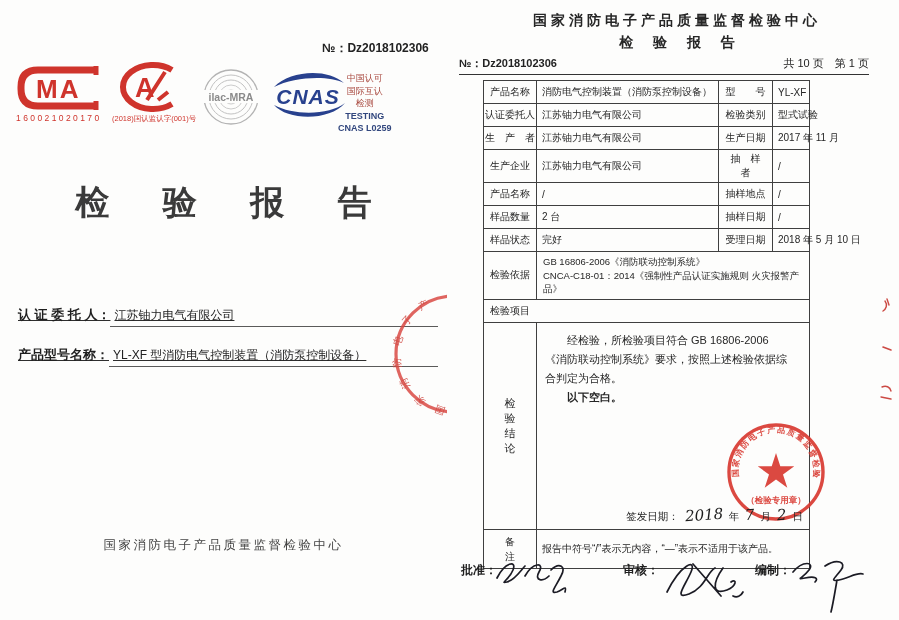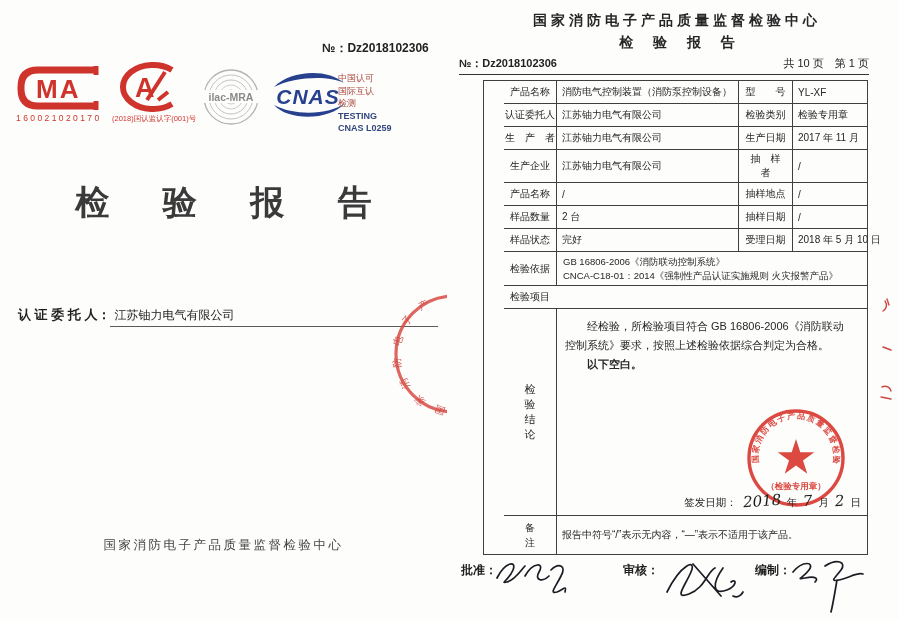--- a/index.html
+++ b/index.html
@@ -10,40 +10,40 @@
   .page{position:absolute;top:0;height:620px;background:transparent;}
   #left-page{left:0;width:447px;}
   #right-page{left:455px;width:444px;}
 
   
   .logo-row{position:absolute;top:60px;left:10px;width:430px;height:75px;}
   .logo{position:absolute;top:0;}
   .report-no-left{position:absolute;left:322px;top:40px;font-size:12px;font-weight:bold;color:#222;}
   .big-title{position:absolute;top:180px;left:0;width:100%;text-align:center;
     font-size:34px;font-weight:600;color:#3a3a3a;letter-spacing:22px;text-indent:22px;}
-  .fields{position:absolute;top:306px;left:18px;width:420px;}
+  .fields{position:absolute;top:306px;left:18px;width:420px;text-decoration:underline;}
   .field-row{display:flex;align-items:baseline;margin-bottom:19px;}
   .field-label{font-size:13px;font-weight:bold;color:#1f1f1f;white-space:nowrap;}
   .field-value{flex:1;font-size:12px;color:#222;border-bottom:1px solid #5a5a5a;
     padding:0 0 2px 4px;white-space:nowrap;}
   .left-footer{position:absolute;bottom:66px;left:0;width:100%;text-align:center;
     font-size:12.5px;color:#444;letter-spacing:2.5px;}
   .seam-stamp{position:absolute;top:292px;right:0;width:55px;height:130px;overflow:hidden;}
 
   
   .r-org{position:absolute;top:12px;left:0;width:100%;text-align:center;
     font-size:14px;font-weight:bold;letter-spacing:4px;color:#262626;}
   .r-title{position:absolute;top:34px;left:0;width:100%;text-align:center;
     font-size:14px;font-weight:bold;letter-spacing:8px;text-indent:8px;color:#262626;}
   .no-row{position:absolute;top:56px;left:4px;width:410px;display:flex;
     justify-content:space-between;align-items:flex-end;border-bottom:1.5px solid #333;
     padding-bottom:3px;font-size:11px;color:#222;}
   .no-row .no{font-weight:bold;}
-  .r-table{position:absolute;top:80px;left:28px;width:385px;border:1px solid #3f3f3f;
-    box-sizing:border-box;font-size:10px;color:#262626;padding-left:20px;}
+  .r-table{position:absolute;top:80px;left:28px;width:327px;border:1px solid #3f3f3f;
+    box-sizing:border-box;font-size:10px;color:#262626;}
   .t-row{display:grid;grid-template-columns:52px 182px 54px 95px;border-top:1px solid #3f3f3f;}
   .t-row:first-child{border-top:none;}
   .t-row-span{display:grid;grid-template-columns:52px 1fr;border-top:1px solid #3f3f3f;}
   .c{border-left:1px solid #3f3f3f;display:flex;align-items:center;box-sizing:border-box;
     padding:2px 5px;min-height:22px;}
   .c:first-child{border-left:none;justify-content:center;text-align:center;padding:2px 1px;}
   .c.lab{justify-content:center;text-align:center;}
   .basis-lines{display:block;padding:3px 6px;font-size:9.5px;line-height:13.5px;}
   .concl-label{flex-direction:column;justify-content:space-between;align-items:center;
     padding:30px 0;font-size:11px;}
@@ -55,21 +55,21 @@
     font-size:15px;color:#1c1c1c;transform:rotate(-4deg);margin:0 3px;}
   .stamp-round{position:absolute;left:188px;top:100px;width:102px;height:102px;opacity:.92;}
   .remark-label{flex-direction:column;justify-content:center;line-height:15px;}
   .remark-text{font-size:10px;}
   .approve-row{position:absolute;top:556px;left:4px;width:436px;height:60px;font-size:12px;
     font-weight:bold;color:#1f1f1f;}
   .approve-item{position:absolute;top:6px;white-space:nowrap;}
   .sig{position:absolute;top:-10px;left:30px;}
   .margin-marks{position:absolute;left:420px;top:295px;}
 
-  .acc-text{position:absolute;left:328px;top:12px;font-size:9px;line-height:12.5px;}
+  .acc-text{position:absolute;left:328px;top:12px;font-size:9px;line-height:12.5px;text-align:center;}
   .acc-cjk{color:#a94a40;}
   .acc-en{color:#32477e;font-weight:bold;}
 </style>
 </head>
 <body>
 
 <div class="page" id="left-page">
 
   <div class="logo-row">
 
@@ -113,20 +113,24 @@
   </div>
 
   <div class="report-no-left">№：Dz2018102306</div>
 
   <div class="big-title">检 验 报 告</div>
 
   <div class="fields">
     <div class="field-row">
       <span class="field-label">认 证 委 托 人：</span>
       <span class="field-value">江苏铀力电气有限公司</span>
+    </div>
+    <div class="field-row">
+      <span class="field-label">产品型号名称：</span>
+      <span class="field-value">YL-XF 型消防电气控制装置（消防泵控制设备）</span>
     </div>
   </div>
 
   <div class="seam-stamp">
     <svg width="130" height="130" viewBox="0 0 130 130">
       <defs>
         <path id="seamArc" d="M 62 116 A 54 54 0 0 1 62 8" fill="none"></path>
       </defs>
       <circle cx="62" cy="62" r="58" fill="none" stroke="#d94a44" stroke-width="3.2" opacity="0.85"></circle>
       <text font-size="10" fill="#cf4a44" letter-spacing="11" opacity="0.9">
@@ -153,21 +157,21 @@
     <div class="t-row">
       <div class="c lab">产品名称</div>
       <div class="c">消防电气控制装置（消防泵控制设备）</div>
       <div class="c lab">型　　号</div>
       <div class="c">YL-XF</div>
     </div>
     <div class="t-row">
       <div class="c lab">认证委托人</div>
       <div class="c">江苏铀力电气有限公司</div>
       <div class="c lab">检验类别</div>
-      <div class="c">检验专用章</div>
+      <div class="c">型式试验</div>
     </div>
     <div class="t-row">
       <div class="c lab">生　产　者</div>
       <div class="c">江苏铀力电气有限公司</div>
       <div class="c lab">生产日期</div>
       <div class="c">2017 年 11 月</div>
     </div>
     <div class="t-row">
       <div class="c lab">生产企业</div>
       <div class="c">江苏铀力电气有限公司</div>

